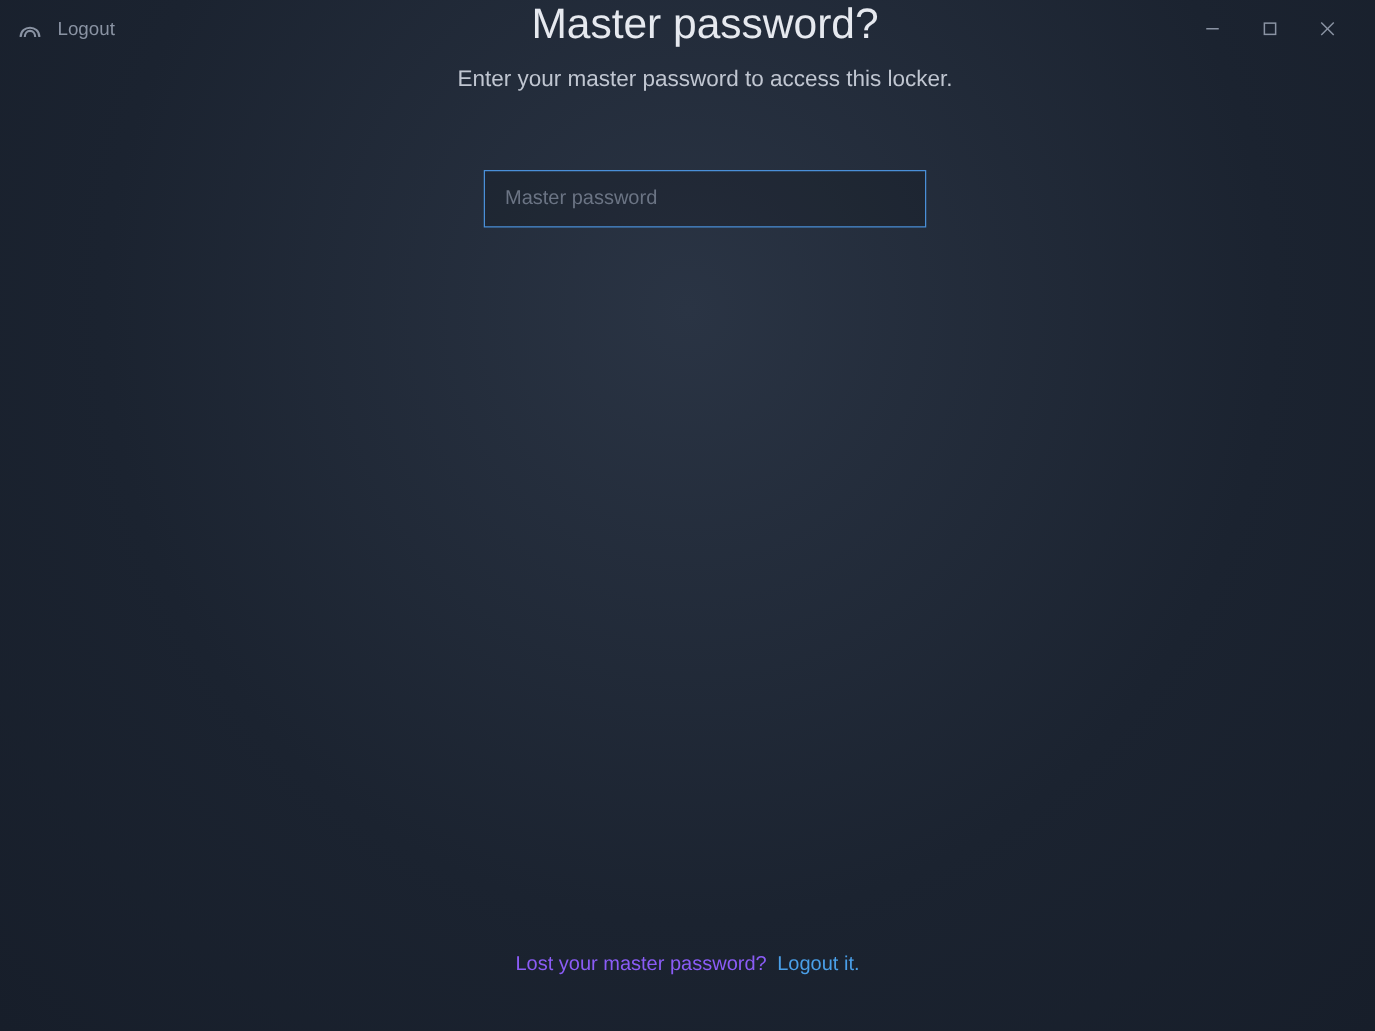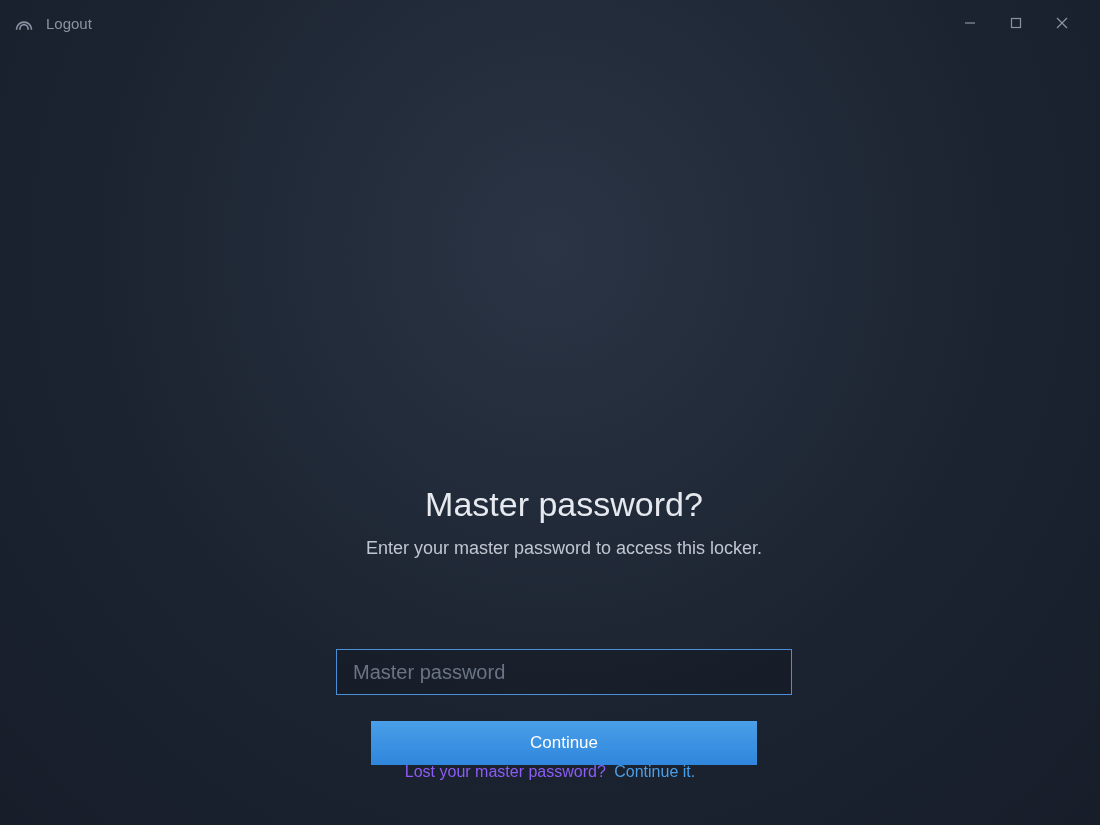--- a/index.html
+++ b/index.html
@@ -64,45 +64,45 @@
     }
     .main {
       position: absolute;
       top: 0;
       left: 0;
       right: 0;
       bottom: 0;
       display: flex;
       flex-direction: column;
       align-items: center;
-      justify-content: flex-end;
+      justify-content: flex-start;
       padding-bottom: 60px;
       padding-left: 28px;
     }
     .heading {
       color: #e6e9ef;
       font-size: 34px;
       font-weight: 400;
       margin-bottom: 14px;
       text-align: center;
     }
     .subheading {
       color: #c0c6d1;
       font-size: 18px;
       font-weight: 400;
-      margin-bottom: 90px;
+      margin-bottom: 62px;
       text-align: center;
     }
     .password-input {
-      width: 456px;
+      width: 354px;
       height: 46px;
       background: rgba(0,0,0,0.15);
       border: 1.5px solid #4a8fd8;
       color: #d8dce3;
-      font-size: 20px;
+      font-size: 16px;
       padding: 0 16px;
       outline: none;
       margin-bottom: 26px;
       font-family: inherit;
     }
     .password-input::placeholder {
       color: #6b7484;
     }
     .continue-btn {
       width: 386px;
@@ -162,19 +162,18 @@
           <line x1="11" y1="1" x2="1" y2="11" stroke="#8a93a3" stroke-width="1.2"></line>
         </svg>
     </div>
   </div>
 </div>
 
 <div class="main">
   <h1 class="heading">Master password?</h1>
   <p class="subheading">Enter your master password to access this locker.</p>
   <input type="password" class="password-input" autofocus="" placeholder="Master password" style="">
-  <button class="continue-btn">Continue</button>
 </div>
 
 <div class="footer">
   <span class="footer-text">Lost your master password?</span>
-  <span class="recover-link">Continue it.</span>
+  <span class="recover-link">Logout it.</span>
 </div>
 
 </body></html>

